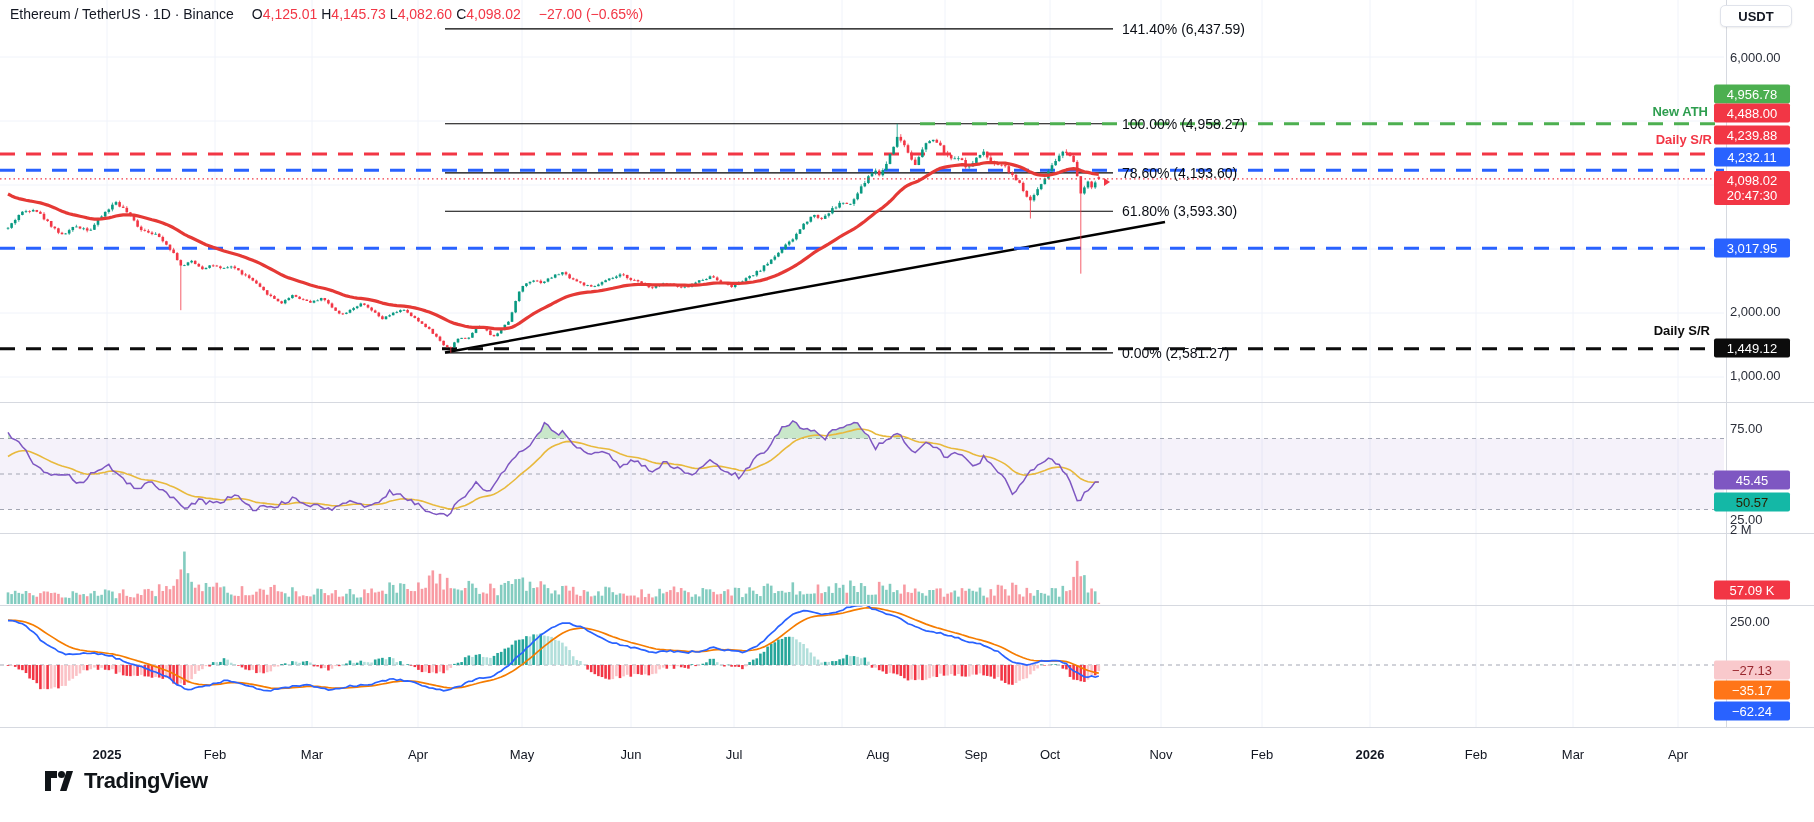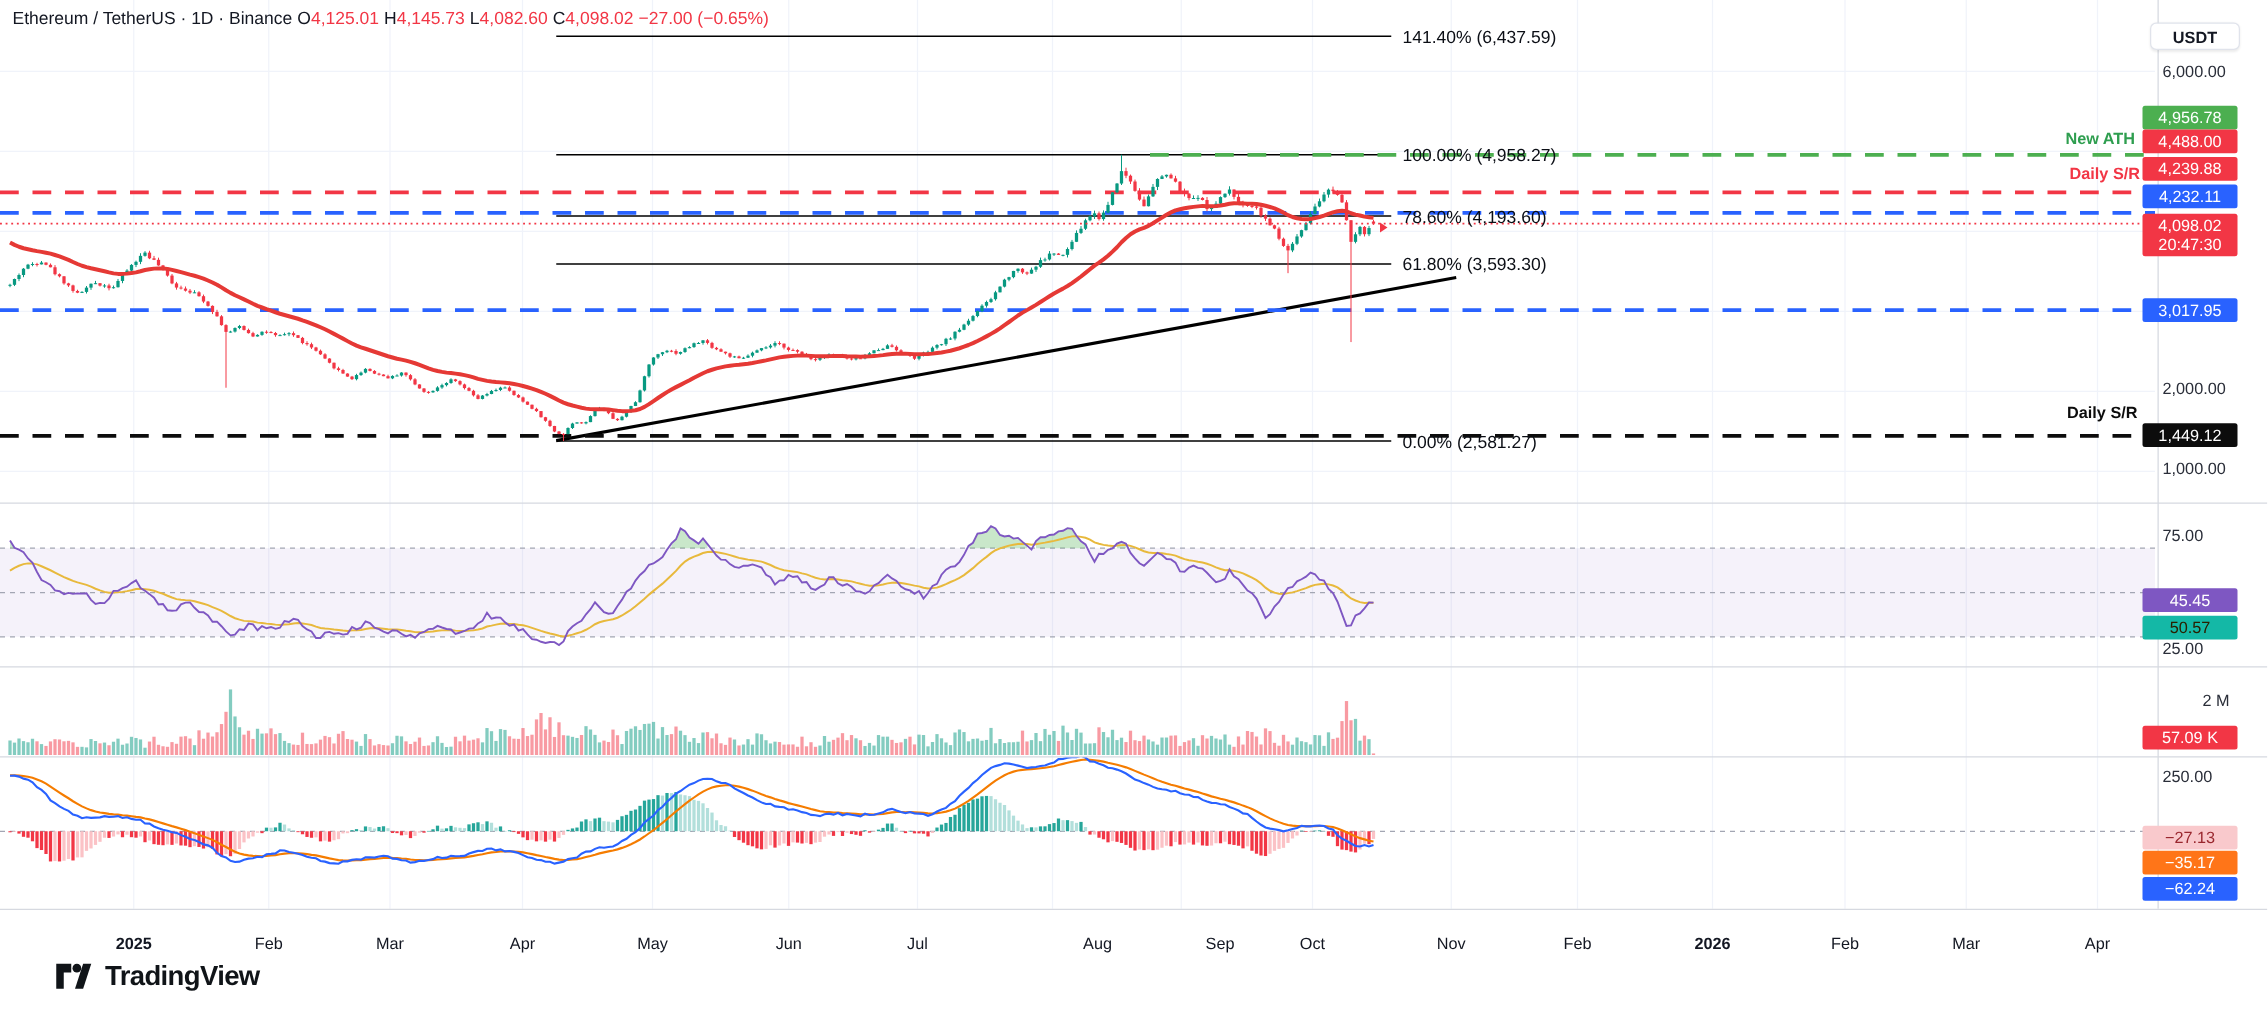--- a/index.html
+++ b/index.html
@@ -1,28 +1,28 @@
 <!DOCTYPE html>
 <html><head>
 <meta charset="utf-8">
 <style>
   html,body{margin:0;padding:0;background:#ffffff;}
   #app{position:relative;width:1814px;height:822px;background:#fff;overflow:hidden;
        font-family:"Liberation Sans","DejaVu Sans",sans-serif;color:#131722;}
   .abs{position:absolute;}
   #chart-svg{position:absolute;left:0;top:0;}
   
-  #header{left:10px;top:6px;font-size:14px;display:flex;gap:0;align-items:baseline;white-space:nowrap;}
+  #header{left:10px;top:6px;font-size:14px;display:flex;gap:14px;align-items:baseline;white-space:nowrap;}
   #symbol-title{color:#131722;}
   .ohlc-item{margin-left:4px;}
   .ohlc-k{color:#131722;}
   .ohlc-v{color:#f23645;}
   #change-text{color:#f23645;margin-left:4px;}
   
-  #currency-btn{left:1720px;top:18px;width:70px;height:20px;border:1px solid #e0e3eb;border-radius:5px;
+  #currency-btn{left:1720px;top:5px;width:70px;height:20px;border:1px solid #e0e3eb;border-radius:5px;
     background:#fff;font-size:13px;font-weight:bold;display:flex;align-items:center;justify-content:center;
     box-shadow:0 1px 2px rgba(0,0,0,.08);cursor:pointer;}
   
   .tick{position:absolute;left:1730px;transform:translateY(-50%);font-size:13px;color:#2a2e39;white-space:nowrap;}
   .badge{position:absolute;left:1714px;transform:translateY(-50%);min-width:62px;padding:2px 7px;border-radius:2px;
     font-size:13px;color:#fff;text-align:center;white-space:nowrap;line-height:15px;}
   
   .fib-label{position:absolute;transform:translateY(-50%);font-size:14px;color:#0b0e15;white-space:nowrap;}
   .annot{position:absolute;transform:translateY(-50%);font-size:13px;font-weight:bold;white-space:nowrap;}
   
@@ -1349,21 +1349,21 @@
       <div class="badge" style="top: 113px; background: rgb(242, 54, 69); color: rgb(255, 255, 255);">4,488.00</div>
       <div class="badge" style="top: 135px; background: rgb(242, 54, 69); color: rgb(255, 255, 255);">4,239.88</div>
       <div class="badge" style="top: 157px; background: rgb(41, 98, 255); color: rgb(255, 255, 255);">4,232.11</div>
       <div class="badge" style="top: 188px; background: rgb(242, 54, 69); color: rgb(255, 255, 255);">4,098.02<div>20:47:30</div></div>
       <div class="badge" style="top: 248px; background: rgb(41, 98, 255); color: rgb(255, 255, 255);">3,017.95</div>
       <div class="badge" style="top: 348px; background: rgb(12, 12, 12); color: rgb(255, 255, 255);">1,449.12</div>
       <div class="tick" style="top: 428px;">75.00</div>
       <div class="tick" style="top: 519px;">25.00</div>
       <div class="badge" style="top: 461px; background: #14b8a6; color: rgb(42, 32, 0); margin-top: 41px;">50.57</div>
       <div class="badge" style="top: 480px; background: rgb(126, 87, 194); color: rgb(255, 255, 255);">45.45</div>
-      <div class="tick" style="top: 560px; margin-left: 32px;">2 M</div>
+      <div class="tick" style="top: 529px;">2 M</div>
       <div class="badge" style="top: 590px; background: rgb(242, 54, 69); color: rgb(255, 255, 255);">57.09 K</div>
       <div class="tick" style="top: 621px;">250.00</div>
       <div class="badge" style="top: 670px; background: rgb(249, 201, 204); color: rgb(153, 39, 46);">−27.13</div>
       <div class="badge" style="top: 690px; background: rgb(255, 117, 24); color: rgb(255, 255, 255);">−35.17</div>
       <div class="badge" style="top: 711px; background: rgb(41, 98, 255); color: rgb(255, 255, 255);">−62.24</div>
     </div>
   <div id="fib-labels">
       <div class="fib-label" style="left: 1122px; top: 28.9505px;">141.40% (6,437.59)</div>
       <div class="fib-label" style="left: 1122px; top: 123.775px;">100.00% (4,958.27)</div>
       <div class="fib-label" style="left: 1122px; top: 172.79px;">78.60% (4,193.60)</div>

